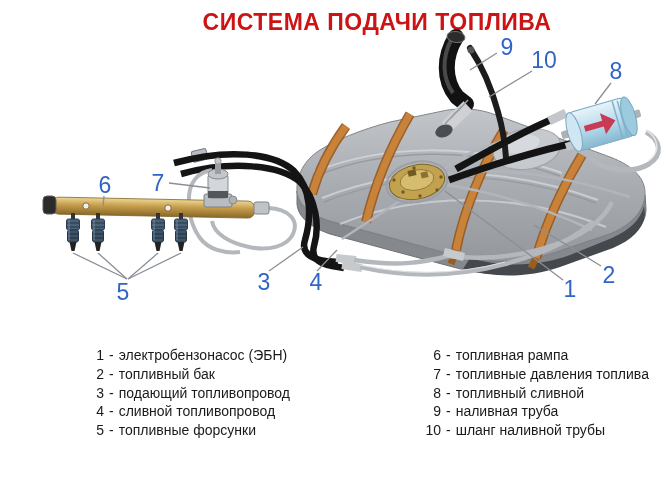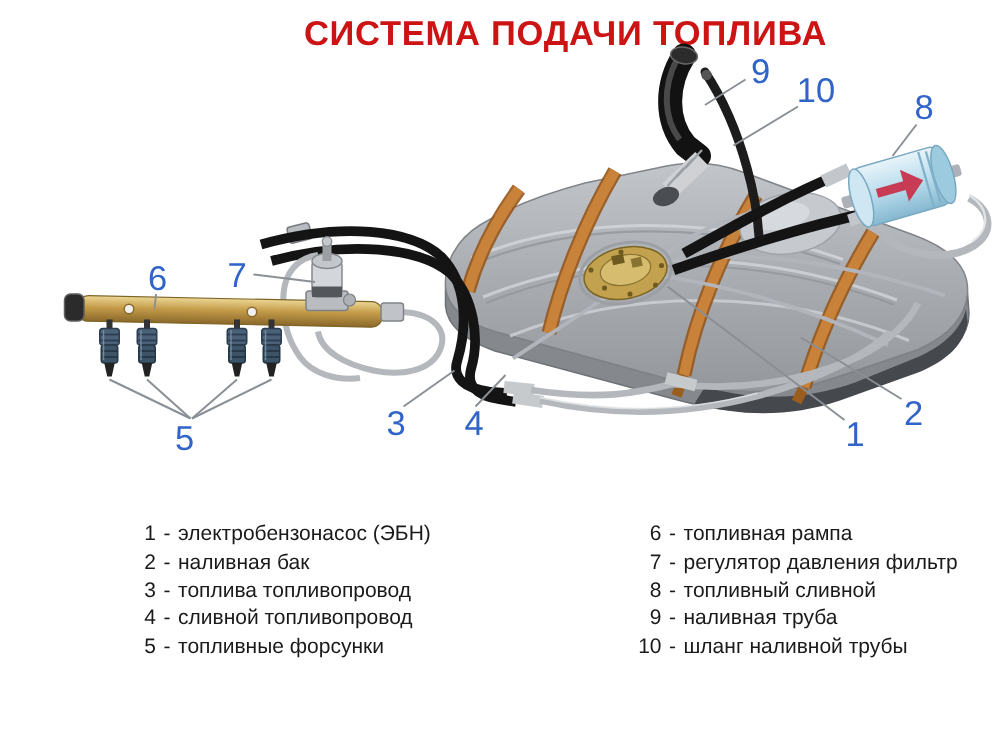--- a/index.html
+++ b/index.html
@@ -242,27 +242,27 @@
       <text class="callout" x="158" y="183">7</text>
       <text class="callout" x="616" y="71">8</text>
       <text class="callout" x="507" y="47">9</text>
       <text class="callout" x="544" y="60">10</text>
     </g>
   </svg>
 
   <div id="legend">
     <div id="legend-col-left" class="legend-col">
       <div class="legend-row"><span class="legend-num">1</span><span class="legend-sep">-</span><span>электробензонасос (ЭБН)</span></div>
-      <div class="legend-row"><span class="legend-num">2</span><span class="legend-sep">-</span><span>наливная бак</span></div>
-      <div class="legend-row"><span class="legend-num">3</span><span class="legend-sep">-</span><span>топлива топливопровод</span></div>
+      <div class="legend-row"><span class="legend-num">2</span><span class="legend-sep">-</span><span>топливный бак</span></div>
+      <div class="legend-row"><span class="legend-num">3</span><span class="legend-sep">-</span><span>подающий топливопровод</span></div>
       <div class="legend-row"><span class="legend-num">4</span><span class="legend-sep">-</span><span>сливной топливопровод</span></div>
       <div class="legend-row"><span class="legend-num">5</span><span class="legend-sep">-</span><span>топливные форсунки</span></div>
     </div>
     <div id="legend-col-right" class="legend-col">
       <div class="legend-row"><span class="legend-num">6</span><span class="legend-sep">-</span><span>топливная рампа</span></div>
-      <div class="legend-row"><span class="legend-num">7</span><span class="legend-sep">-</span><span>регулятор давления фильтр</span></div>
+      <div class="legend-row"><span class="legend-num">7</span><span class="legend-sep">-</span><span>топливные давления топлива</span></div>
       <div class="legend-row"><span class="legend-num">8</span><span class="legend-sep">-</span><span>топливный сливной</span></div>
       <div class="legend-row"><span class="legend-num">9</span><span class="legend-sep">-</span><span>наливная труба</span></div>
       <div class="legend-row"><span class="legend-num">10</span><span class="legend-sep">-</span><span>шланг наливной трубы</span></div>
     </div>
   </div>
 
 </div>
 
 </body></html>

